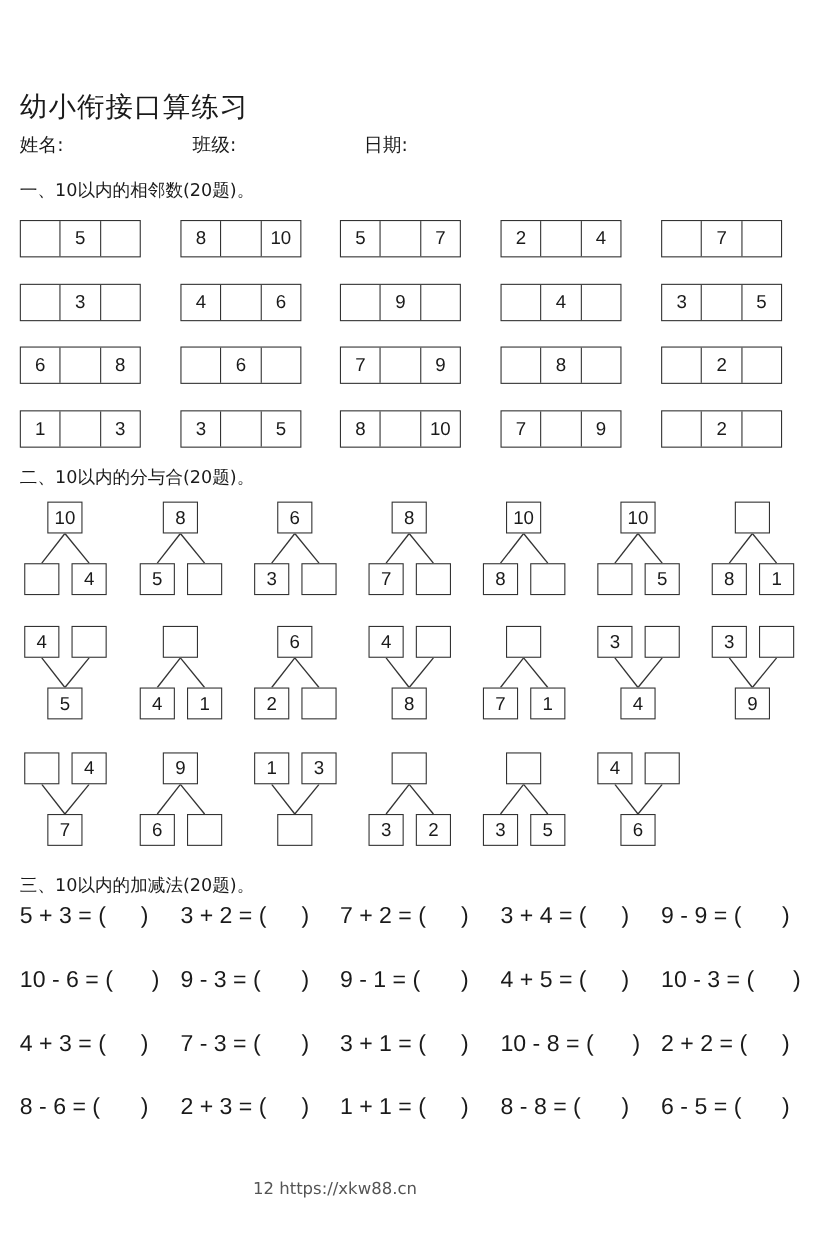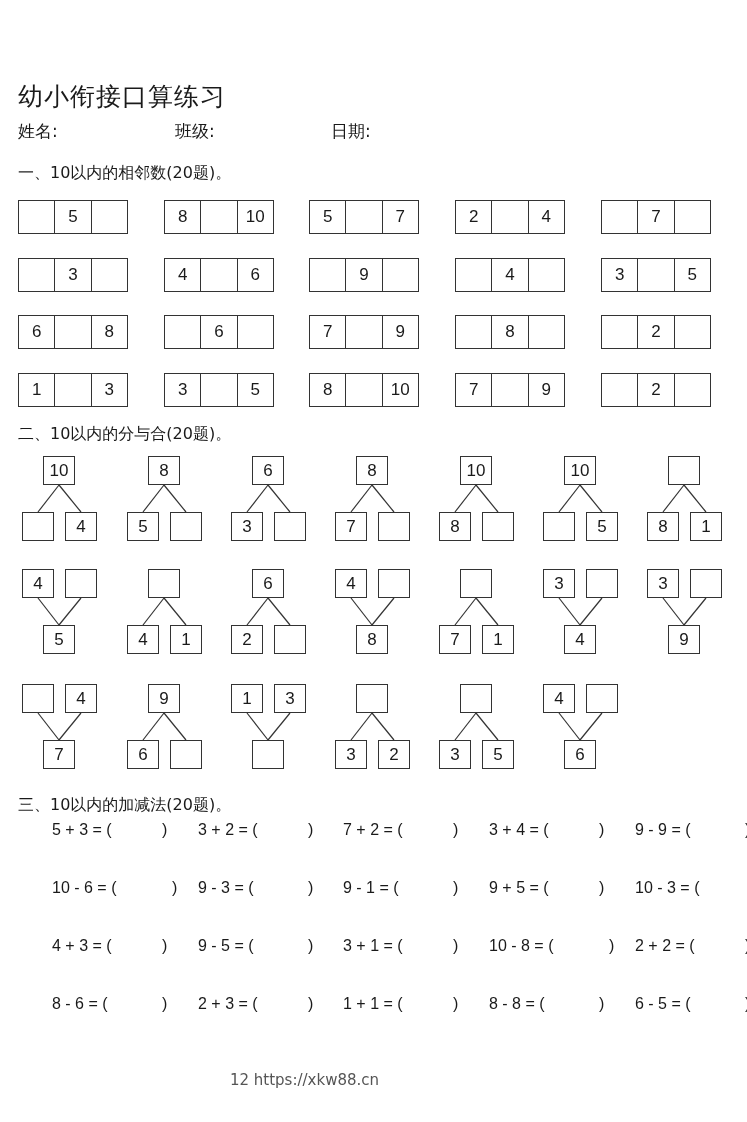--- a/index.html
+++ b/index.html
@@ -7,21 +7,21 @@
          font-family:"Liberation Sans", "DejaVu Sans", sans-serif; color:#1a1a1a; }
   .abs { position:absolute; }
   .title { left:18px; top:80px; font-size:25px; font-family:"DejaVu Sans", sans-serif; color:#1a1a1a; letter-spacing:1px; }
   .field { top:120px; font-size:17px; font-family:"DejaVu Sans", sans-serif; }
   .section { left:18px; font-size:16px; font-family:"DejaVu Sans", sans-serif; }
   .triple { position:absolute; display:flex; height:34px; border:1.5px solid #333; box-sizing:border-box; width:110px; }
   .triple .cell { flex:1; display:flex; align-items:center; justify-content:center; font-size:17px; border-right:1.5px solid #333; }
   .triple .cell:last-child { border-right:none; }
   .dbox { position:absolute; width:32px; height:29px; border:1.3px solid #333; box-sizing:border-box;
           display:flex; align-items:center; justify-content:center; font-size:17px; background:#fff; }
-  .eq { position:absolute; font-size:16px; white-space:pre;margin-left:34px; }
+  .eq { position:absolute; font-size:21px; white-space:pre; }
   .footer { left:0; width:609px; top:1071px; text-align:center; font-size:15px; color:#555; font-family:"DejaVu Sans", sans-serif; }
 </style>
 </head>
 <body>
 
 <div class="abs title">幼小衔接口算练习</div>
 <div class="abs field" style="left:18px">姓名:</div>
 <div class="abs field" style="left:175px">班级:</div>
 <div class="abs field" style="left:331px">日期:</div>
 
@@ -349,36 +349,36 @@
       <div class="eq" style="left: 164px; top: 879px;">9 - 3 = (</div>
       <div class="abs" style="left: 239px; top: 879px; width: 36px; height: 20px;"></div>
       <div class="eq" style="left: 274px; top: 879px;">)</div>
     </div>
     <div>
       <div class="eq" style="left: 309px; top: 879px;">9 - 1 = (</div>
       <div class="abs" style="left: 384px; top: 879px; width: 36px; height: 20px;"></div>
       <div class="eq" style="left: 419px; top: 879px;">)</div>
     </div>
     <div>
-      <div class="eq" style="left: 455px; top: 879px;">9 + 5 = (</div>
+      <div class="eq" style="left: 455px; top: 879px;">4 + 5 = (</div>
       <div class="abs" style="left: 530px; top: 879px; width: 36px; height: 20px;"></div>
       <div class="eq" style="left: 565px; top: 879px;">)</div>
     </div>
     <div>
       <div class="eq" style="left: 601px; top: 879px;">10 - 3 = (</div>
       <div class="abs" style="left: 685px; top: 879px; width: 36px; height: 20px;"></div>
       <div class="eq" style="left: 721px; top: 879px;">)</div>
     </div>
     <div>
       <div class="eq" style="left: 18px; top: 937px;">4 + 3 = (</div>
       <div class="abs" style="left: 93px; top: 937px; width: 36px; height: 20px;"></div>
       <div class="eq" style="left: 128px; top: 937px;">)</div>
     </div>
     <div>
-      <div class="eq" style="left: 164px; top: 937px;">9 - 5 = (</div>
+      <div class="eq" style="left: 164px; top: 937px;">7 - 3 = (</div>
       <div class="abs" style="left: 239px; top: 937px; width: 36px; height: 20px;"></div>
       <div class="eq" style="left: 274px; top: 937px;">)</div>
     </div>
     <div>
       <div class="eq" style="left: 309px; top: 937px;">3 + 1 = (</div>
       <div class="abs" style="left: 384px; top: 937px; width: 36px; height: 20px;"></div>
       <div class="eq" style="left: 419px; top: 937px;">)</div>
     </div>
     <div>
       <div class="eq" style="left: 455px; top: 937px;">10 - 8 = (</div>

